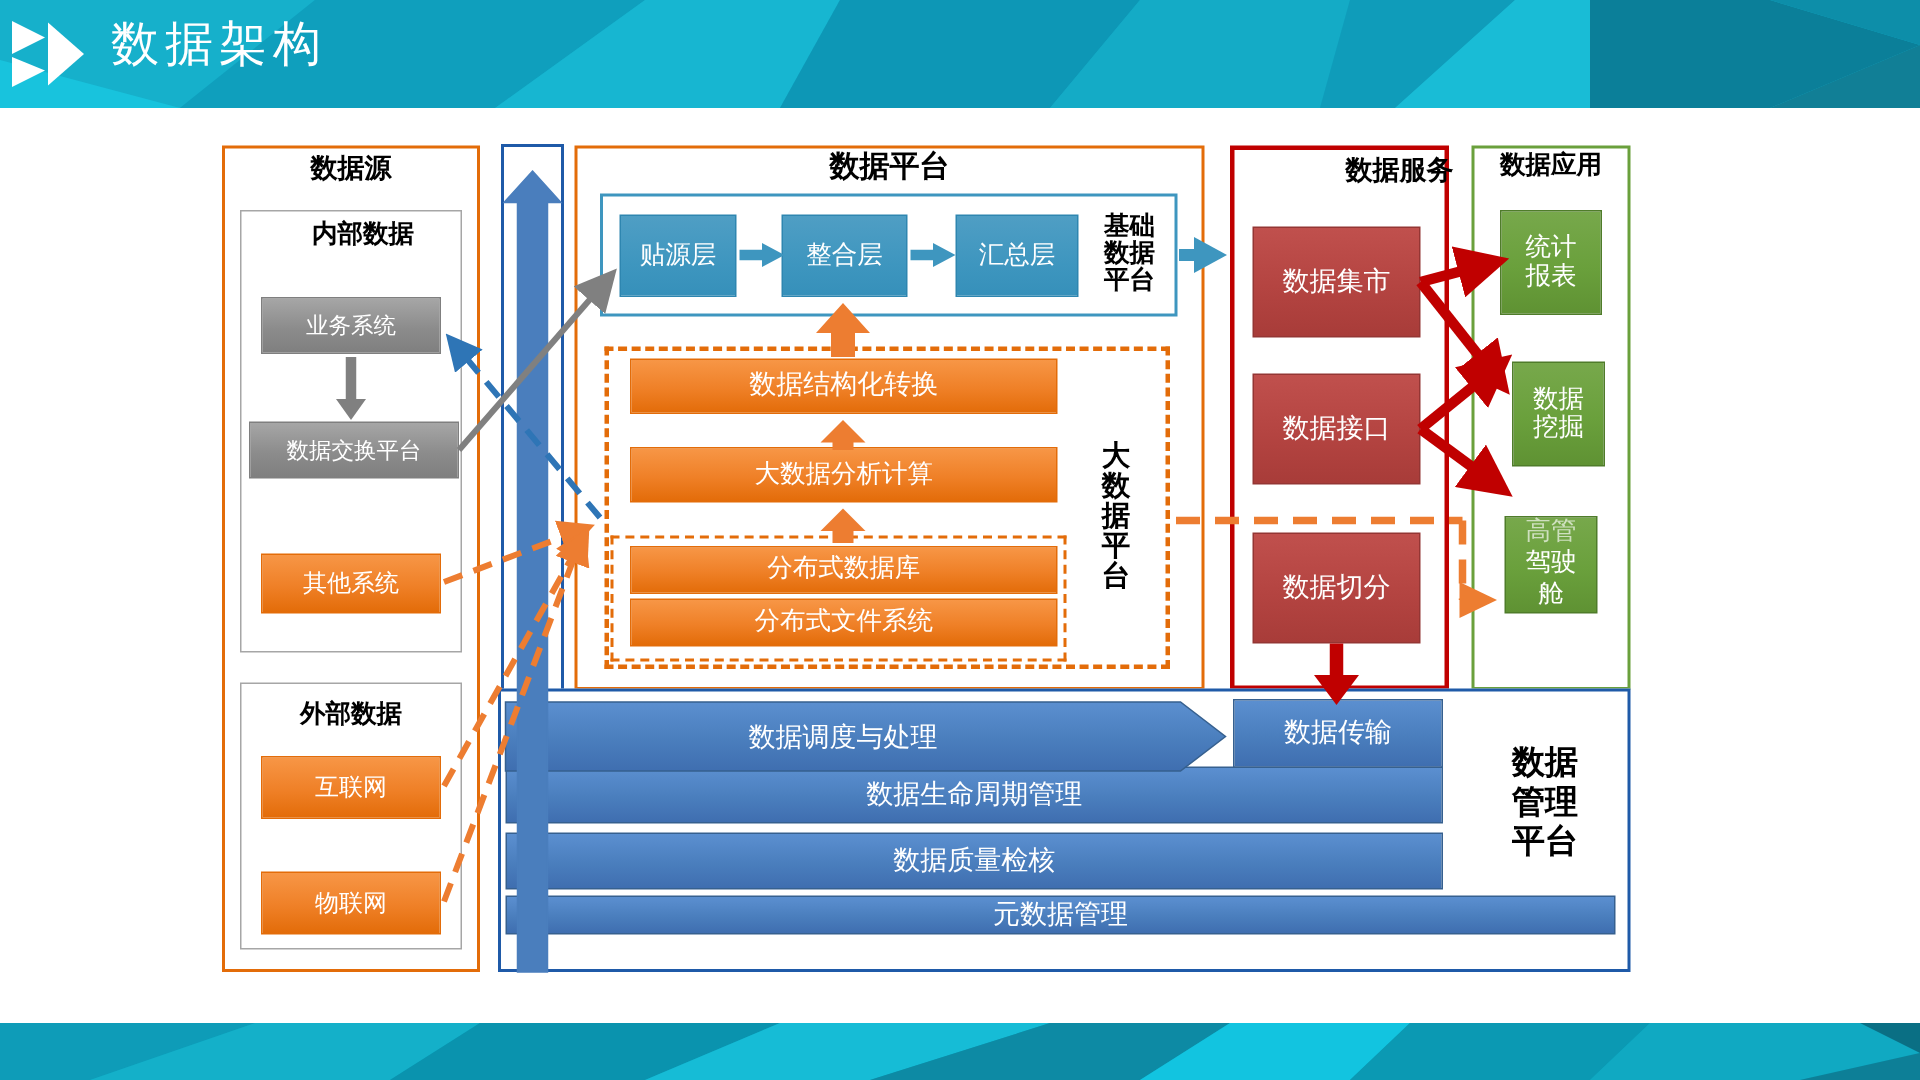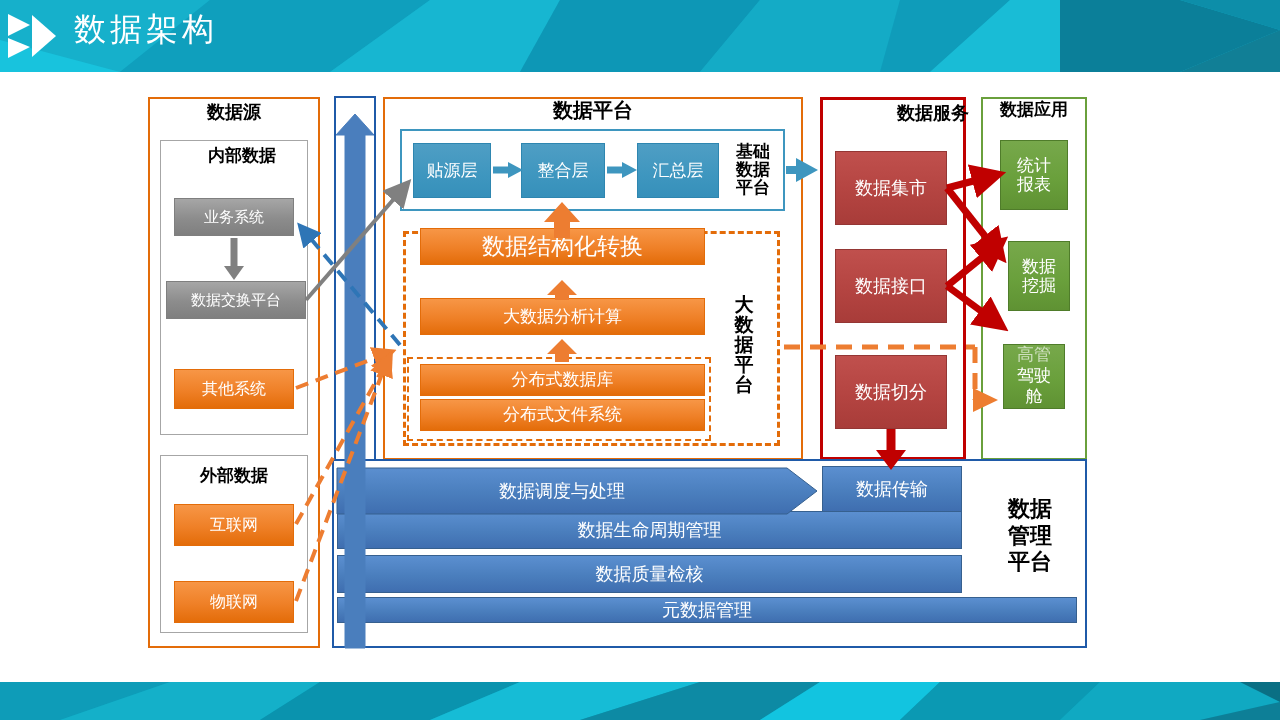--- a/index.html
+++ b/index.html
@@ -130,21 +130,21 @@
 <div class="box box-blue" style="left:413px; top:143px; width:78px; height:55px; font-size:17px;">贴源层</div>
 <div class="box box-blue" style="left:521px; top:143px; width:84px; height:55px; font-size:17px;">整合层</div>
 <div class="box box-blue" style="left:637px; top:143px; width:82px; height:55px; font-size:17px;">汇总层</div>
 <div class="vlabel" style="left:727px; top:130px; width:52px; height:80px; font-size:17px;">
   <span>基础</span>
   <span>数据</span>
   <span>平台</span>
 </div>
 
 <div style="position:absolute; left:403px; top:231px; width:377px; height:215px; border:3px dashed #e36c09;"></div>
-<div class="box box-orange" style="left:420px; top:228px; width:285px; height:37px; font-size:23px;">数据结构化转换</div>
+<div class="box box-orange" style="left:420px; top:239px; width:285px; height:37px; font-size:18px;">数据结构化转换</div>
 <div class="box box-orange" style="left:420px; top:298px; width:285px; height:37px; font-size:17px;">大数据分析计算</div>
 <div style="position:absolute; left:407px; top:357px; width:304px; height:84px; border:2px dashed #e36c09;"></div>
 <div class="box box-orange" style="left:420px; top:364px; width:285px; height:32px; font-size:17px;">分布式数据库</div>
 <div class="box box-orange" style="left:420px; top:399px; width:285px; height:32px; font-size:17px;">分布式文件系统</div>
 <div class="vlabel" style="left:722px; top:280px; width:44px; height:130px; font-size:19px;">
   <span>大</span>
   <span>数</span>
   <span>据</span>
   <span>平</span>
   <span>台</span>

